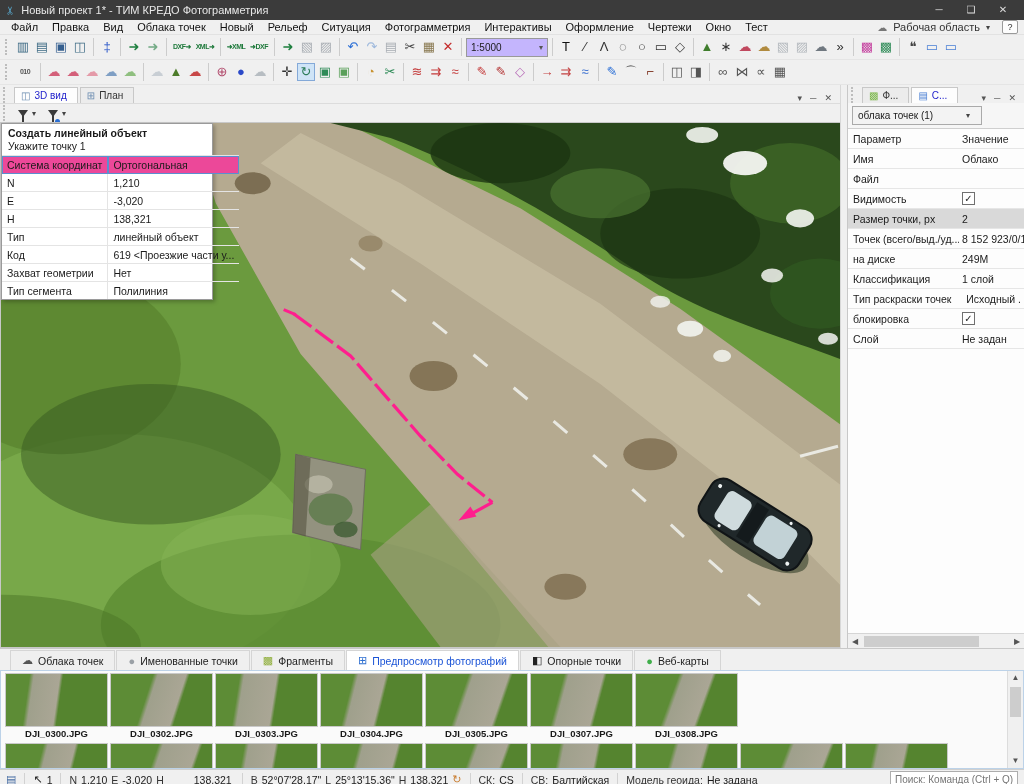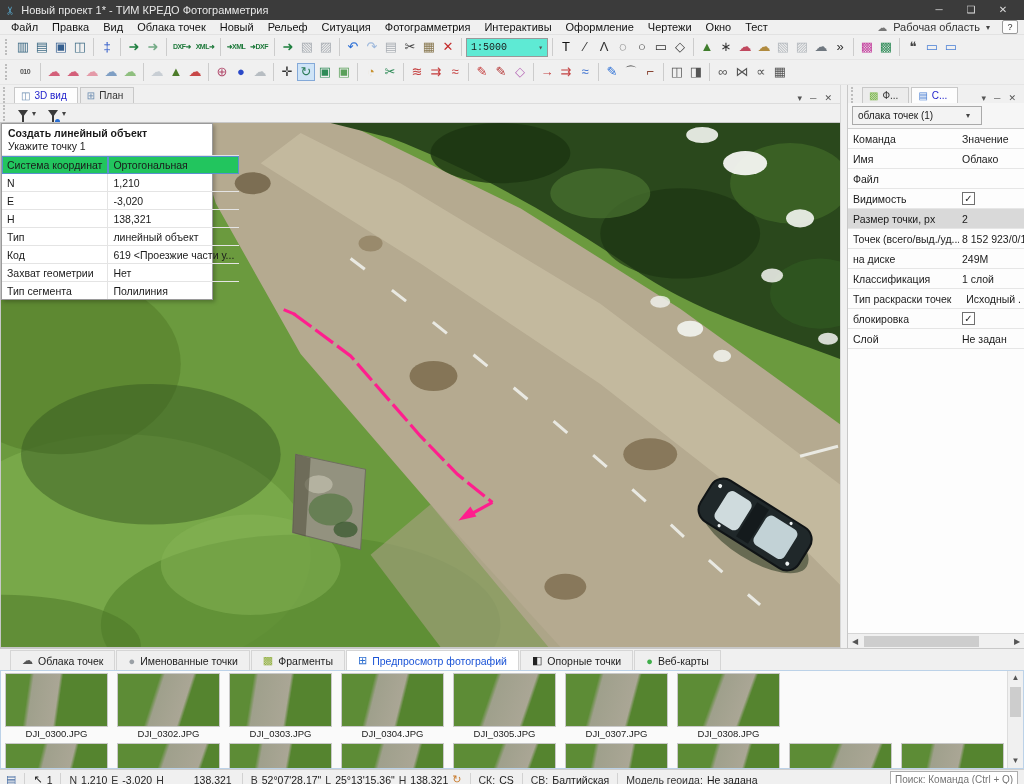--- a/index.html
+++ b/index.html
@@ -21,22 +21,22 @@
   .help-btn{border:1px solid #9a9a9a;background:#fdfdfd;width:14px;height:12px;line-height:12px;
             text-align:center;font-size:9px;border-radius:2px;}
   .toolbar{height:24px;background:#f0f0f0;display:flex;align-items:center;padding:0 2px;
            border-bottom:1px solid #e5e5e5;overflow:hidden;}
   .tb-handle{width:4px;height:16px;border-left:2px dotted #bdbdbd;margin:0 3px;}
   .tb-group{display:flex;align-items:center;gap:1px;}
   .tb-sep{width:1px;align-self:stretch;background:#cccccc;margin:3px 4px;}
   .tb-icon{width:18px;height:18px;line-height:18px;text-align:center;font-size:13px;}
   .tb-icon.txt{font-size:7px;font-weight:bold;letter-spacing:-.5px;width:22px;}
   .tb-icon.sel{background:#cfe4f7;border:1px solid #84a9d8;box-sizing:border-box;line-height:16px;}
-  .tb-select{width:72px;height:17px;border:1px solid #999;background:#5eead4;font-size:10px;
-             display:flex;align-items:center;justify-content:space-between;padding:0 4px;font-family:Liberation Mono, monospace;}
+  .tb-select{width:72px;height:17px;border:1px solid #999;background:#c4b5fd;font-size:10px;
+             display:flex;align-items:center;justify-content:space-between;padding:0 4px;}
   .tb-select .car{color:#555;font-size:8px;}
   .workspace{display:flex;height:563px;background:#f0f0f0;}
   .left-pane{flex:1;display:flex;flex-direction:column;min-width:0;}
   .tabstrip{height:17px;display:flex;align-items:flex-end;padding:1px 0 0 0;background:#f0f0f0;gap:2px;}
   .vtab{display:flex;align-items:center;gap:4px;height:15px;padding:0 10px 0 6px;font-size:10px;
         border:1px solid #c8c8c8;border-bottom:none;background:#ececec;color:#333;}
   .vtab.active{background:#fdfdfd;color:#2222cc;}
   .vtab .ticon{font-size:10px;}
   .pane-ctl{margin-left:auto;display:flex;gap:8px;padding:0 8px;color:#555;font-size:9px;align-items:center;}
   .filterbar{height:18px;display:flex;align-items:center;background:#f0f0f0;border-top:1px solid #dcdcdc;gap:2px;}
@@ -47,21 +47,21 @@
   .caret{font-size:8px;color:#444;margin-right:6px;}
   .viewport{flex:1;position:relative;border:1px solid #c8c8c8;border-right:none;background:#6b9a3e;min-height:0;}
   .viewport svg{display:block;width:100%;height:100%;}
   .popup{position:absolute;left:0;top:0;width:210px;background:#fff;border:1px solid #9a9a9a;
          box-shadow:2px 2px 4px rgba(0,0,0,.25);font-size:10.5px;}
   .popup .ptitle{font-weight:bold;padding:3px 6px 1px 6px;}
   .popup .phint{padding:0 6px 3px 6px;}
   .popup table{border-collapse:collapse;width:100%;}
   .popup td{border-top:1px solid #e4e4e4;padding:1px 5px;height:15px;white-space:nowrap;overflow:hidden;}
   .popup td.pp{width:100px;border-right:1px solid #e4e4e4;}
-  .popup tr.sel td{background:#22c55e;outline:1px solid #5a8fd0;outline-offset:-1px;}
+  .popup tr.sel td{background:#ec4899;outline:1px solid #5a8fd0;outline-offset:-1px;}
   .splitter{width:6px;background:#f0f0f0;border-left:1px solid #d8d8d8;}
   .right-panel{width:176px;background:#f6f6f6;display:flex;flex-direction:column;border-left:1px solid #c8c8c8;}
   .rp-table{background:#fdfdfd;border-top:1px solid #cfcfcf;flex:1;overflow:hidden;}
   .rp-row{display:flex;height:19px;align-items:center;border-bottom:1px solid #e6e6e6;font-size:10.5px;}
   .rp-row .pp{width:106px;padding-left:5px;white-space:nowrap;overflow:hidden;flex:none;}
   .rp-row .vv{flex:1;padding:0 3px;white-space:nowrap;overflow:hidden;}
   .rp-row.hl{background:#d9d9d9;}
   .rp-row.head{color:#222;}
   .rp-row .vv.right{text-align:right;}
   .chk{display:inline-block;width:11px;height:11px;border:1px solid #707070;background:#fff;
@@ -73,21 +73,21 @@
   .rp-scroll .thumbtrack{flex:1;height:11px;background:#f0f0f0;position:relative;}
   .rp-scroll .thumbbar{position:absolute;left:2px;top:0;height:11px;width:78%;background:#cdcdcd;}
   .bottom-panel{height:120px;background:#f5f5f5;border-top:1px solid #c8c8c8;display:flex;flex-direction:column;}
   .btabs{height:21px;display:flex;align-items:flex-end;background:#f0f0f0;gap:1px;padding-left:10px;}
   .btab{display:flex;align-items:center;gap:5px;height:19px;padding:0 11px;font-size:10.5px;
         background:#efefef;border:1px solid #d5d5d5;border-bottom:none;color:#222;}
   .btab.active{background:#fff;color:#1a53d6;}
   .btab .bicon{font-size:11px;}
   .photo-area{flex:1;display:flex;min-height:0;background:#fafafa;border:1px solid #bcd2e8;}
   .photos{flex:1;overflow:hidden;padding:2px 0 0 4px;}
-  .prow{display:flex;gap:9px;margin-bottom:2px;}
+  .prow{display:flex;gap:2px;margin-bottom:2px;font-weight:bold;}
   .pcell{width:103px;}
   .thumb-img{height:54px;border:1px solid #c9c9c9;box-sizing:border-box;}
   .pname{font-size:9.5px;text-align:center;height:14px;line-height:14px;white-space:nowrap;overflow:hidden;}
   .vscroll{width:15px;background:#f0f0f0;border-left:1px solid #dcdcdc;display:flex;flex-direction:column;align-items:center;}
   .vscroll .arr{font-size:8px;color:#555;height:14px;line-height:14px;}
   .vscroll .vtrack{flex:1;width:11px;position:relative;}
   .vscroll .vthumb{position:absolute;top:2px;left:0;width:11px;height:30px;background:#cdcdcd;}
   .statusbar{height:19px;background:#f0f0f0;border-top:1px solid #cfcfcf;display:flex;align-items:center;
              font-size:10.5px;gap:4px;padding:0 6px;}
   .sb-sep{width:1px;height:13px;background:#d2d2d2;margin:0 4px;}
@@ -448,21 +448,21 @@
         <span>─</span>
         <span>✕</span>
       </span>
     </div>
     <div class="rp-combo">
       <span>облака точек (1)</span>
       <span class="caret">▾</span>
     </div>
     <div class="rp-table" id="rp-table">
         <div class="rp-row head">
-          <span class="pp">Команда</span>
+          <span class="pp">Параметр</span>
           <span class="vv">Значение</span>
         </div>
         <div class="rp-row">
           <span class="pp">Имя</span>
           <span class="vv">Облако</span>
         </div>
         <div class="rp-row">
           <span class="pp">Файл</span>
           <span class="vv"></span>
         </div>

